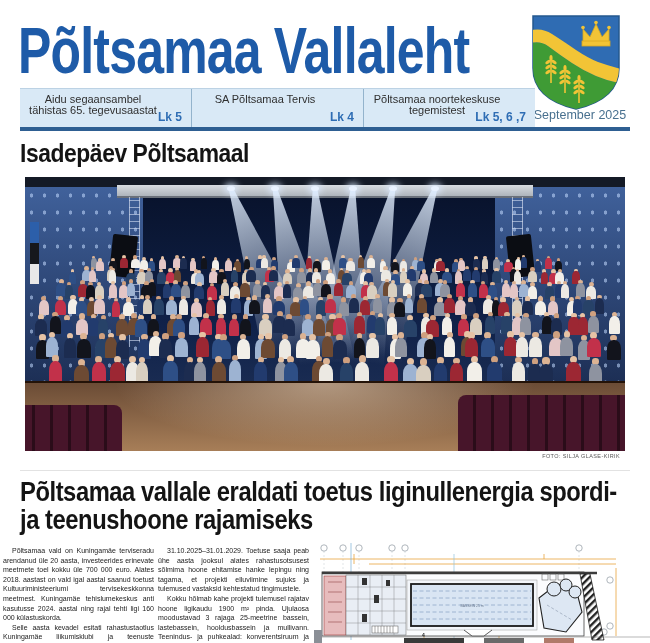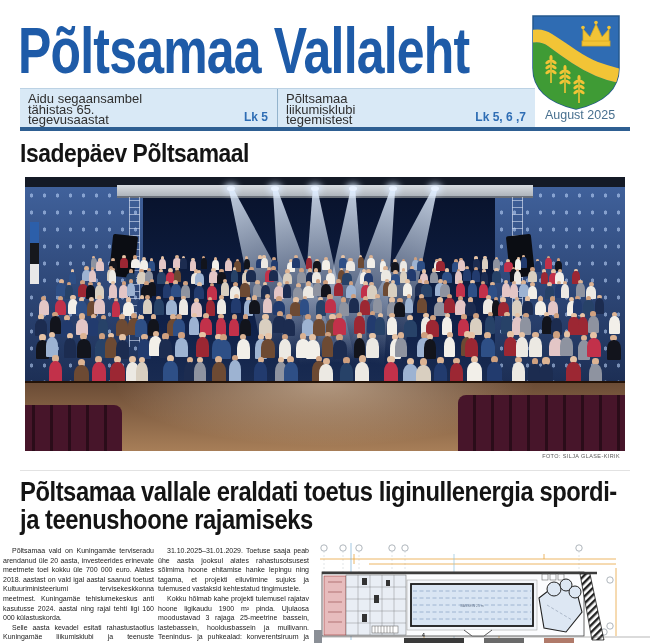--- a/index.html
+++ b/index.html
@@ -11,21 +11,21 @@
     color:#1e5ba8;letter-spacing:-1px;white-space:nowrap;
     transform:scaleX(.78);transform-origin:0 0;}
   .crest{position:absolute;left:528px;top:12px;width:96px;height:100px;}
   .issue-date{position:absolute;left:530px;top:108px;width:100px;text-align:center;
     font-size:12.5px;color:#48708f;}
 
   .teaser-bar{position:absolute;left:20px;top:88px;width:515px;height:38px;
     background:#d9e9f6;display:flex;border-top:1px solid #bcd2e4;}
   .teaser-cell{position:relative;flex:1;padding:5px 8px 3px 8px;}
   .teaser-cell + .teaser-cell{border-left:1px solid #93b3cc;}
-  .teaser-text{font-size:13px;line-height:10.5px;color:#2f2f2f;display:block;max-width:130px;}
+  .teaser-text{font-size:11px;line-height:10.5px;color:#2f2f2f;display:block;max-width:130px;text-align:center;}
   .teaser-page{position:absolute;right:9px;bottom:3px;font-size:12px;font-weight:bold;color:#2e6db4;}
   .header-rule{position:absolute;left:20px;top:127px;width:610px;height:4px;background:#2e5f92;}
 
   
   .headline{font-weight:bold;color:#141414;transform:scaleX(.88);transform-origin:0 0;
     letter-spacing:-.5px;}
   .headline-1{position:absolute;left:20px;top:138px;font-size:26px;}
   .headline-2{position:absolute;left:20px;top:478px;font-size:27px;line-height:28px;width:700px;}
 
   
@@ -109,29 +109,33 @@
     <path d="M55,30 L55,17 L62,25 L68,12 L74,25 L81,17 L81,30 Z" fill="#f2c436" stroke="#d9a91e" stroke-width=".8"></path>
     <rect x="54" y="29" width="28" height="5" fill="#f2c436" stroke="#d9a91e" stroke-width=".8"></rect>
     <circle cx="55" cy="15.5" r="1.8" fill="#f2c436"></circle>
     <circle cx="68" cy="10.5" r="1.8" fill="#f2c436"></circle>
     <circle cx="81" cy="15.5" r="1.8" fill="#f2c436"></circle>
     <use href="#wheatEar" transform="translate(23,47)"></use>
     <use href="#wheatEar" transform="translate(37,57)"></use>
     <use href="#wheatEar" transform="translate(51,67)"></use>
   </svg>
 
-  <div class="issue-date">August  2025</div>
+  <div class="issue-date">September  2025</div>
 
   <div class="teaser-bar">
     <div class="teaser-cell">
       <span class="teaser-text">Aidu segaansambel tähistas 65. tegevusaastat</span>
       <span class="teaser-page">Lk 5</span>
     </div>
     <div class="teaser-cell">
-      <span class="teaser-text">Põltsamaa liikumisklubi tegemistest</span>
+      <span class="teaser-text">SA Põltsamaa Tervis</span>
+      <span class="teaser-page">Lk 4</span>
+    </div>
+    <div class="teaser-cell">
+      <span class="teaser-text">Põltsamaa noortekeskuse tegemistest</span>
       <span class="teaser-page">Lk 5, 6 ,7</span>
     </div>
   </div>
   <div class="header-rule"></div>
 
   <h1 class="headline headline-1" style="margin:0;">Isadepäev Põltsamaal</h1>
 
   <div class="photo">
     <div class="backdrop"></div>
     <div class="ceiling"></div>

